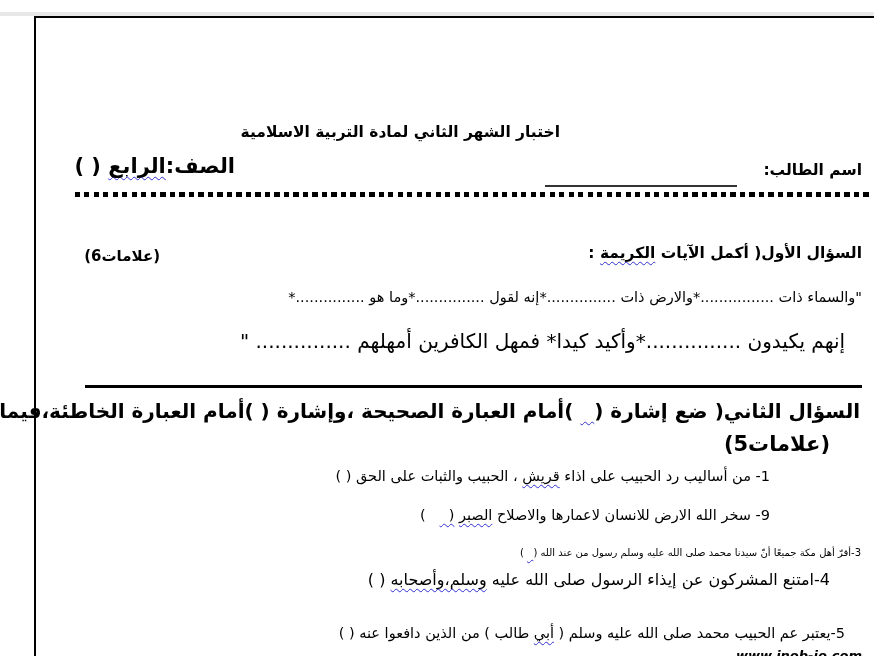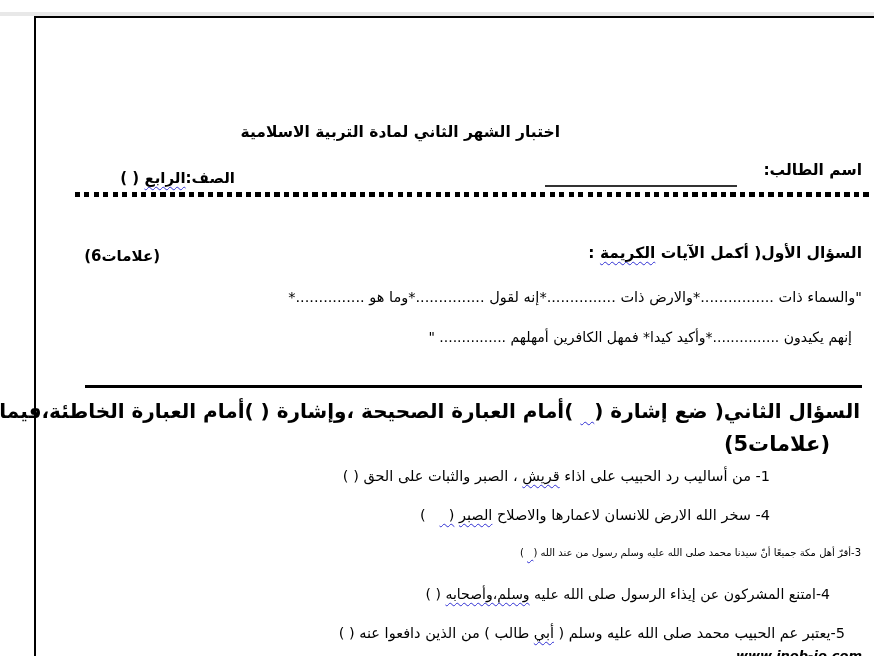--- a/index.html
+++ b/index.html
@@ -16,36 +16,36 @@
     text-decoration-line:underline;
     text-decoration-style:wavy;
     text-decoration-color:#2f2fd3;
     text-decoration-thickness:1px;
     text-underline-offset:3px;
     text-decoration-skip-ink:none;
   }
   .title{top:110px;right:314px;font-size:15.5px;}
   .name-label{top:148px;right:12px;font-size:15.5px;}
   .name-blank{position:absolute;left:545px;top:173px;width:192px;height:2px;background:#333;}
-  .class-line{top:156px;right:639px;font-size:15px;}
+  .class-line{top:140px;right:639px;font-size:21px;}
   .dotted{
     position:absolute;left:75px;top:180px;width:797px;height:5px;
     background:repeating-linear-gradient(to right,#000 0 5px,transparent 5px 9.5px);
   }
   .q1-header{top:231px;right:12px;font-size:15.5px;}
   .q1-marks{top:234px;right:714px;font-size:15px;}
   .verse1{top:276px;right:12px;font-size:14.5px;}
-  .verse2{top:316px;right:22px;font-size:14px;}
+  .verse2{top:316px;right:29px;font-size:20px;}
   .sep{position:absolute;left:85px;top:373px;width:777px;height:2.5px;background:#000;}
   .q2-header{top:386px;right:14px;font-size:20px;}
   .q2-marks{top:418px;right:44px;font-size:21px;}
   .item1{top:455px;right:104px;font-size:14.5px;}
   .item2{top:494px;right:104px;font-size:14.5px;}
   .item3{top:534px;right:13px;font-size:10px;}
-  .item4{top:573px;right:44px;font-size:14px;}
+  .item4{top:557px;right:44px;font-size:16px;}
   .item5{top:612px;right:29px;font-size:14.5px;}
   .watermark{top:635px;right:12px;font-size:13px;font-weight:700;font-style:italic;}
 </style>
 </head>
 <body>
 
 <div id="page">
 
   <div class="strip"></div>
   <div class="border-top"></div>
@@ -64,21 +64,21 @@
   <div class="ln q1-marks b" dir="ltr">(6علامات)</div>
 
   <div class="ln verse1" dir="rtl">"والسماء ذات ................*والارض ذات ...............*إنه لقول ...............*وما هو ...............*</div>
   <div class="ln verse2" dir="rtl">إنهم يكيدون ...............*وأكيد كيدا* فمهل الكافرين أمهلهم ............... "</div>
 
   <div class="sep"></div>
 
   <div class="ln q2-header b" dir="rtl"><span>السؤال الثاني</span><span dir="ltr">)</span><span> ضع إشارة (</span><span class="sq">&nbsp;&nbsp;</span><span>&nbsp;)أمام العبارة الصحيحة ،وإشارة (      )أمام العبارة الخاطئة،فيما يلي:</span></div>
   <div class="ln q2-marks b" dir="ltr">(5علامات)</div>
 
-  <div class="ln item1" dir="rtl"><span>1- من أساليب رد الحبيب على اذاء </span><span class="sq">قريش</span><span> ، الصبر والثبات على الحق  (        )</span></div>
-  <div class="ln item2" dir="rtl"><span>4- سخر الله الارض للانسان لاعمارها والاصلاح </span><span class="sq">الصبر</span><span> </span><span class="sq">(&nbsp;&nbsp;</span><span>&nbsp;&nbsp;&nbsp;)</span></div>
+  <div class="ln item1" dir="rtl"><span>1- من أساليب رد الحبيب على اذاء </span><span class="sq">قريش</span><span> ، الحبيب والثبات على الحق  (        )</span></div>
+  <div class="ln item2" dir="rtl"><span>9- سخر الله الارض للانسان لاعمارها والاصلاح </span><span class="sq">الصبر</span><span> </span><span class="sq">(&nbsp;&nbsp;</span><span>&nbsp;&nbsp;&nbsp;)</span></div>
   <div class="ln item3" dir="rtl"><span>3-أقرّ أهل مكة جميعًا أنّ سيدنا محمد صلى الله عليه وسلم رسول من عند الله (</span><span class="sq">&nbsp;&nbsp;</span><span>&nbsp;)</span></div>
   <div class="ln item4" dir="rtl"><span>4-امتنع المشركون عن إيذاء الرسول صلى الله عليه </span><span class="sq">وسلم،وأصحابه</span><span> (      )</span></div>
   <div class="ln item5" dir="rtl"><span>5-يعتبر عم الحبيب محمد صلى الله عليه وسلم ( </span><span class="sq">أبي</span><span> طالب ) من الذين دافعوا عنه (       )</span></div>
 
   <div class="ln watermark" dir="ltr">www.inob-io.com</div>
 
 </div>
 
 </body></html>

